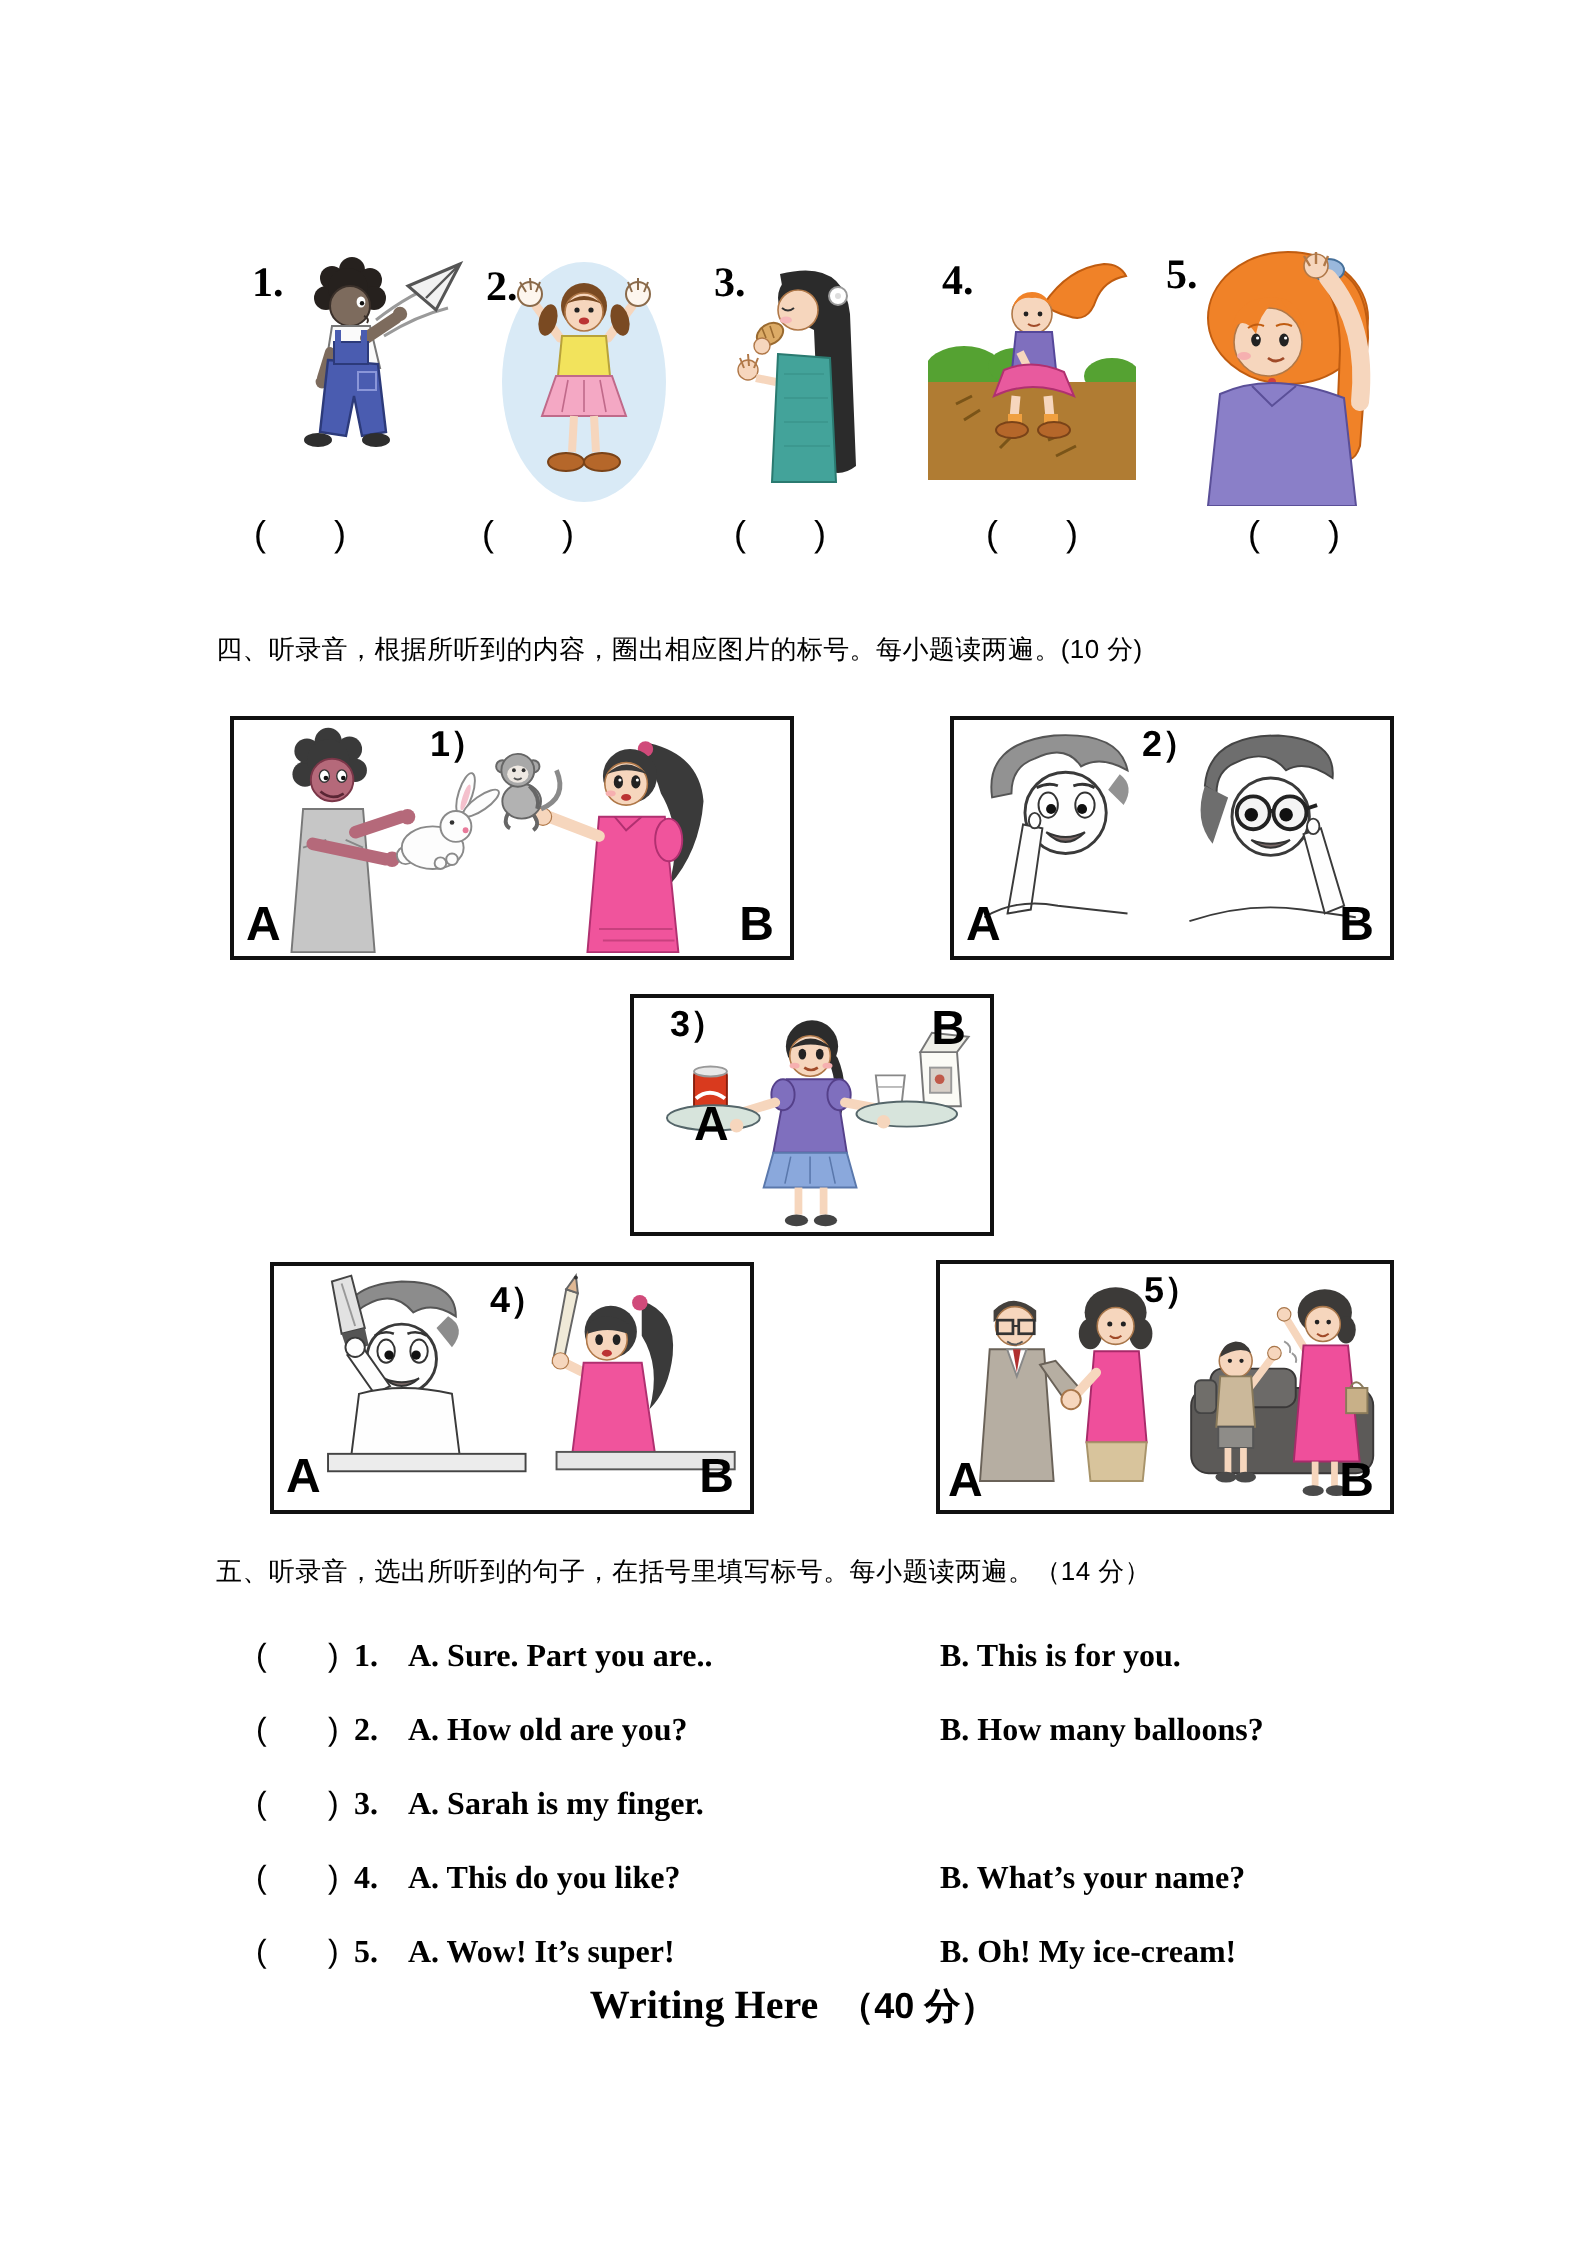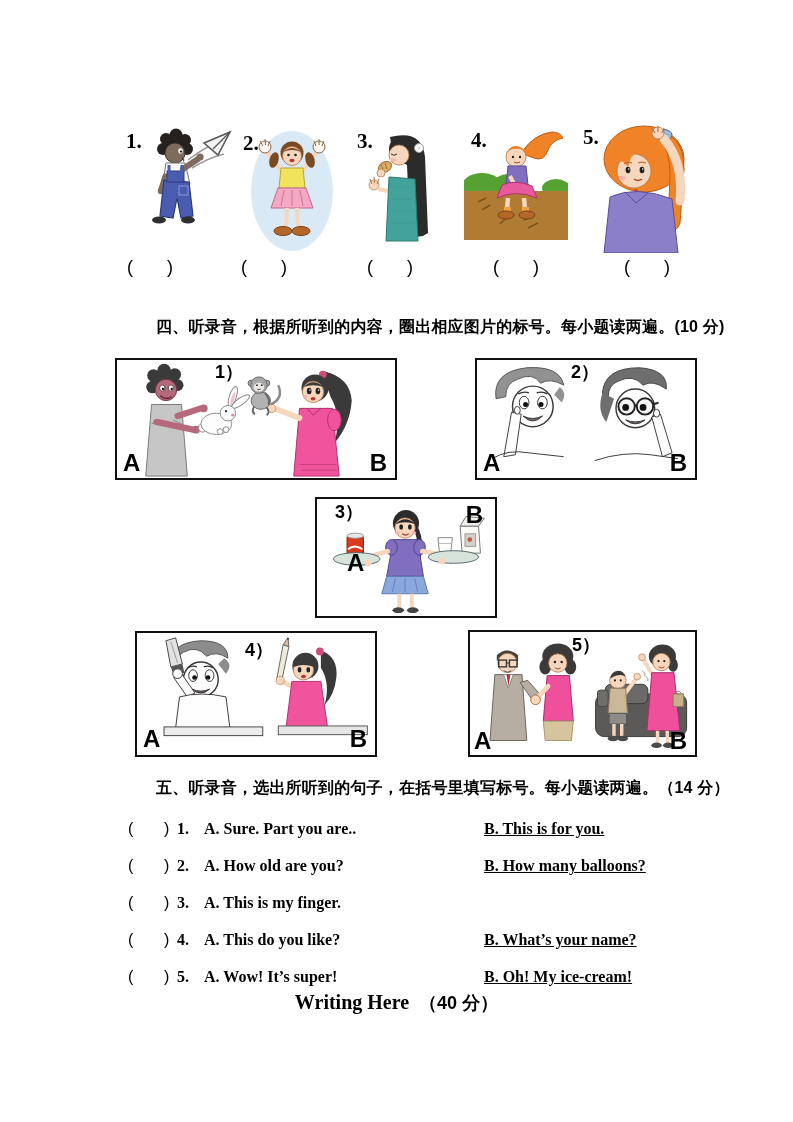--- a/index.html
+++ b/index.html
@@ -2,36 +2,36 @@
 <html style="--skin_light: #f6d6bd; --skin_dark: #7d6b5d; --skin_mauve: #b5697a; --hair_black: #26211e; --hair_brown: #7a4a22; --orange_hair: #f08228; --overalls_blue: #4a5cb0; --yellow_top: #f2e35c; --pink_skirt: #f4a8c4; --pink_shirt: #f0549c; --teal_dress: #43a39a; --purple_top: #7f6fbe; --bush_green: #55a232; --ground_brown: #b07c33; --oval_blue: #d9eaf6; --cola_red: #d93a1e;"><head>
 <meta charset="utf-8">
 <style>
   html,body{margin:0;padding:0;background:#fff;}
   .page{position:relative;width:793px;height:1122px;background:#fff;overflow:hidden;
         font-family:"Liberation Serif","DejaVu Serif",serif;color:#000;}
   .abs{position:absolute;}
   .topnum{font-family:"Liberation Serif",serif;font-weight:700;font-size:21px;line-height:1;}
   .paren-pair{display:flex;justify-content:space-between;width:46px;
               font-family:"Liberation Sans",sans-serif;font-size:18px;font-weight:400;}
-  .cn-title{font-family:"Liberation Sans","DejaVu Sans",sans-serif;font-weight:700;
-            font-size:16px;line-height:1.3;letter-spacing:0.2px;white-space:nowrap;margin-left:48px;}
+  .cn-title{font-family:"Liberation Sans","DejaVu Sans",sans-serif;font-weight:400;
+            font-size:13px;line-height:1.3;letter-spacing:0.2px;white-space:nowrap;}
   .pic-box{position:absolute;border:2px solid #111;background:#fff;box-sizing:border-box;}
   .pic-box svg{position:absolute;left:0;top:0;width:100%;height:100%;}
   .boxnum{position:absolute;font-family:"Liberation Sans",sans-serif;font-weight:700;
           font-size:18px;line-height:1;}
   .ab{position:absolute;font-family:"Liberation Sans",sans-serif;font-weight:800;
       font-size:24px;line-height:1;}
   .s5row{position:absolute;height:22px;font-family:"Liberation Serif",serif;
          font-weight:700;font-size:16px;line-height:22px;white-space:nowrap;}
   .s5row span{position:absolute;top:0;}
   .s5-open{left:0;font-family:"Liberation Sans",sans-serif;font-weight:400;}
   .s5-close{left:36px;font-family:"Liberation Sans",sans-serif;font-weight:400;}
   .s5-num{left:49px;}
   .s5-a{left:76px;}
-  .s5-b{left:356px;text-decoration:underline;}
+  .s5-b{left:342px;}
   .writing{position:absolute;left:0;top:991px;width:100%;text-align:center;
            font-family:"Liberation Serif",serif;font-weight:700;font-size:20px;}
   .writing .score{margin-left:10px;font-weight:600;
                   font-family:"Liberation Sans",sans-serif;font-size:18px;}
   svg{display:block;}
 </style>
 </head>
 <body>
 
 <div class="page">
@@ -442,21 +442,21 @@
     <span class="s5-open">(</span>
     <span class="s5-close">)</span>
     <span class="s5-num">2.</span>
     <span class="s5-a">A. How old are you?</span>
     <span class="s5-b">B. How many balloons?</span>
   </div>
   <div class="s5row" style="left:128px;top:892px;width:560px">
     <span class="s5-open">(</span>
     <span class="s5-close">)</span>
     <span class="s5-num">3.</span>
-    <span class="s5-a">A. This is my finger.</span>
+    <span class="s5-a">A. Sarah is my finger.</span>
   </div>
   <div class="s5row" style="left:128px;top:929px;width:560px">
     <span class="s5-open">(</span>
     <span class="s5-close">)</span>
     <span class="s5-num">4.</span>
     <span class="s5-a">A. This do you like?</span>
     <span class="s5-b">B. What’s your name?</span>
   </div>
   <div class="s5row" style="left:128px;top:966px;width:560px">
     <span class="s5-open">(</span>

